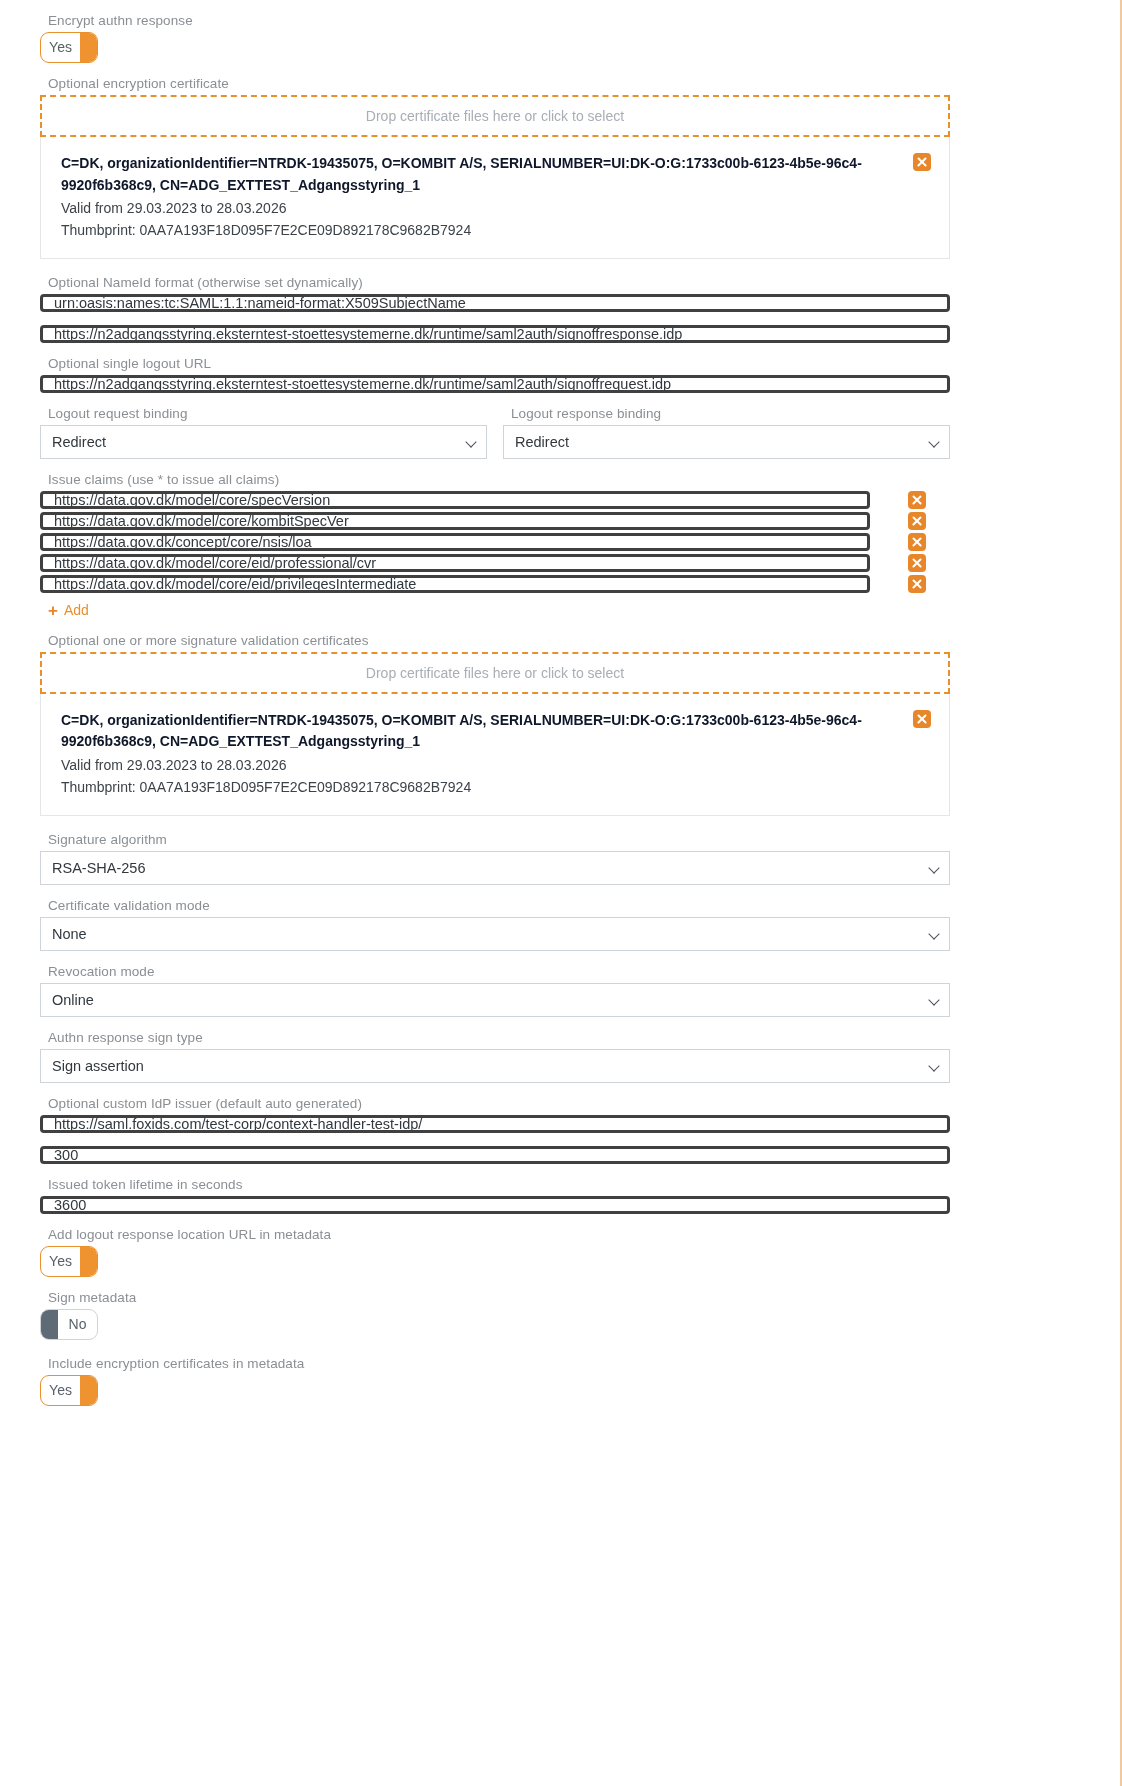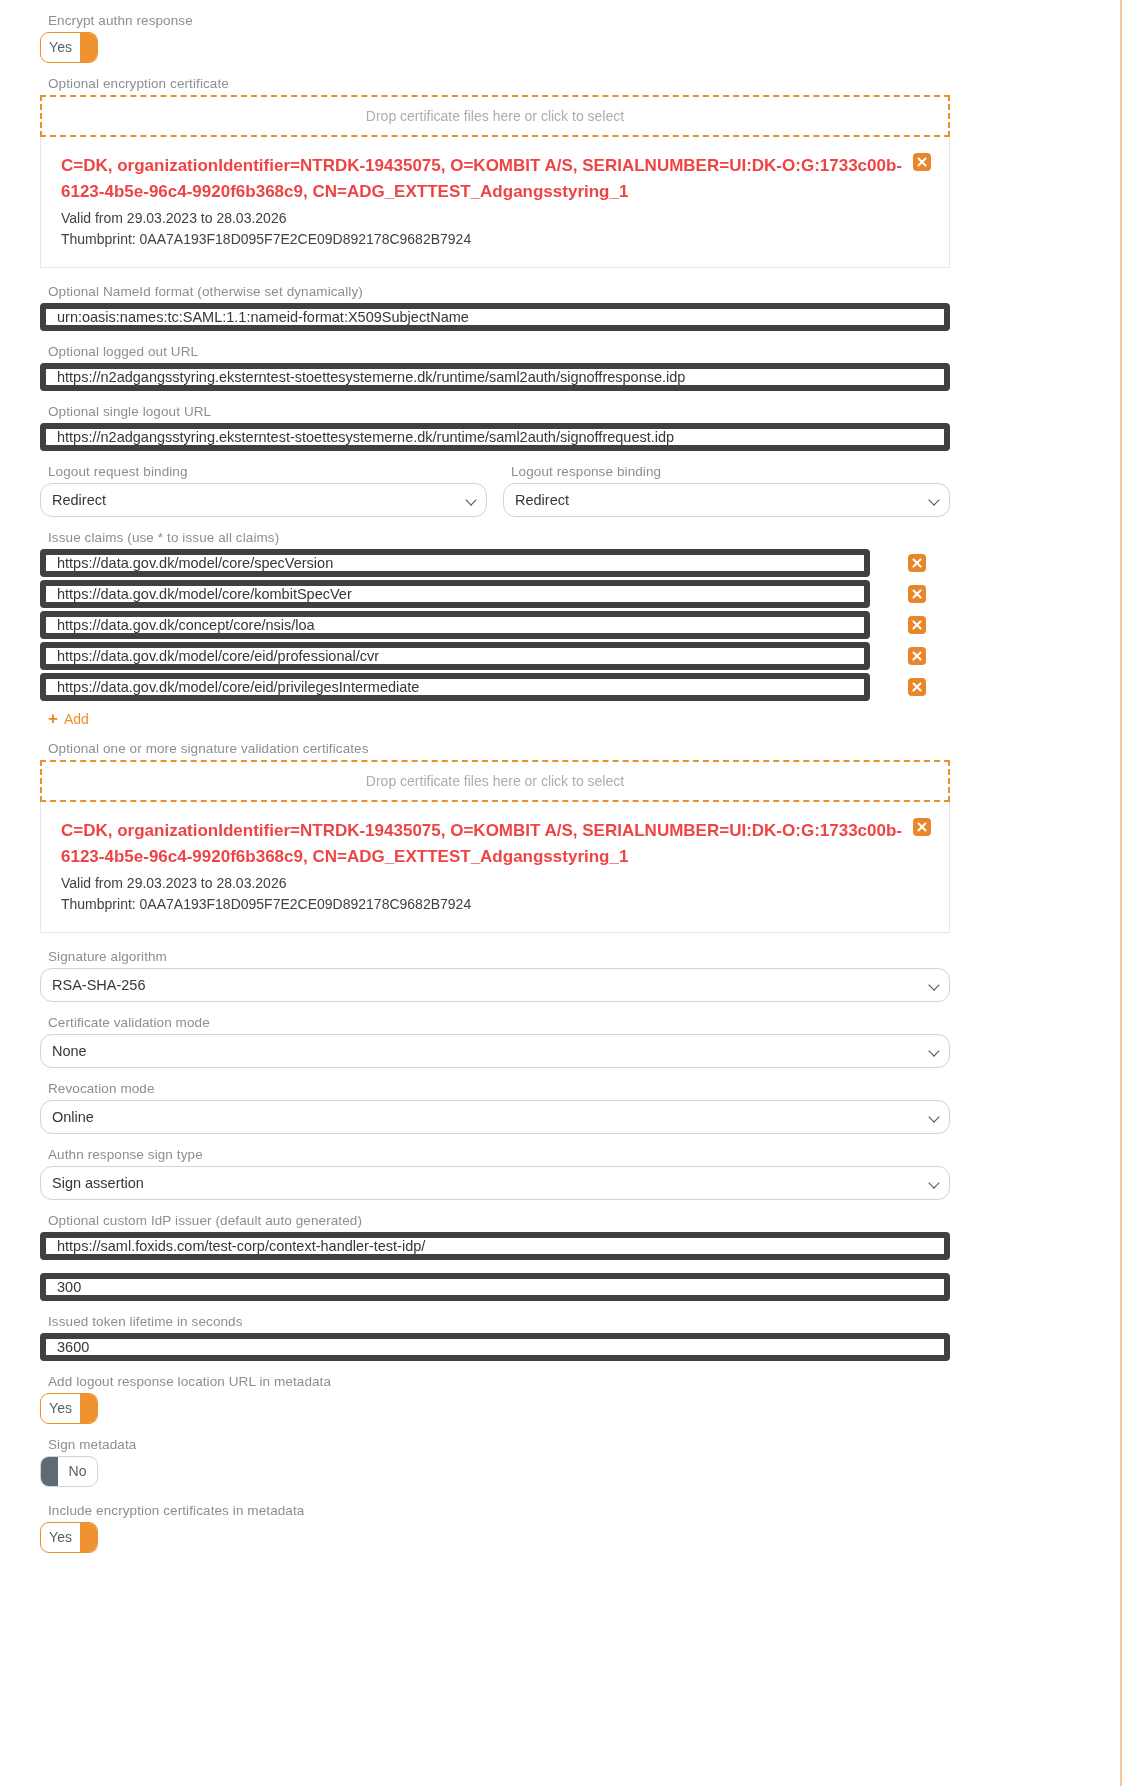--- a/index.html
+++ b/index.html
@@ -91,23 +91,23 @@
     border-top: none;
     background: #fff;
     padding: 16px 18px 16px 20px;
     display: flex;
     justify-content: space-between;
     align-items: flex-start;
     margin-bottom: 16px;
   }
   .cert-body { flex: 1; min-width: 0; }
   .cert-subject {
-    font-size: 17px;
+    font-size: 14px;
     font-weight: bold;
-    color: #ef4444;
+    color: #0f172a;
     line-height: 1.55;
     margin-bottom: 2px;
   }
   .cert-line {
     font-size: 14px;
     color: #3c4349;
     line-height: 1.55;
   }
 
   
@@ -128,38 +128,38 @@
     background: #fff;
     border-radius: 1px;
   }
   .del-icon::before { transform: rotate(45deg); }
   .del-icon::after  { transform: rotate(-45deg); }
 
   
   .txt-input {
     width: 100%;
     height: 18px;
-    border: 6px solid #404040;
+    border: 3px solid #404040;
     border-radius: 4px;
     background: #fff;
     font-size: 14.5px;
     color: #31383e;
-    padding: 8px 11px;
+    padding: 0 11px;
     font-family: "Liberation Sans", sans-serif;
     outline: none;
   }
   .txt-input::placeholder { color: #b3b9bf; }
 
   
   .sel-wrap { position: relative; width: 100%; }
   .sel-input {
     width: 100%;
     height: 34px;
     border: 1px solid #ced4da;
-    border-radius: 12px;
+    border-radius: 0;
     background: #fff;
     font-size: 14.5px;
     color: #31383e;
     padding: 0 30px 0 11px;
     font-family: "Liberation Sans", sans-serif;
     appearance: none;
     -webkit-appearance: none;
     outline: none;
     cursor: pointer;
   }
@@ -242,21 +242,20 @@
         <span class="del-icon"></span>
       </div>
     </div>
 
     <div class="field-block">
       <div class="field-label">Optional NameId format (otherwise set dynamically)</div>
       <input class="txt-input" type="text" value="urn:oasis:names:tc:SAML:1.1:nameid-format:X509SubjectName" style="">
     </div>
 
     <div class="field-block">
-      <div class="field-label">Optional logged out URL</div>
       <input class="txt-input" type="text" value="https://n2adgangsstyring.eksterntest-stoettesystemerne.dk/runtime/saml2auth/signoffresponse.idp" style="">
     </div>
 
     <div class="field-block">
       <div class="field-label">Optional single logout URL</div>
       <input class="txt-input" type="text" value="https://n2adgangsstyring.eksterntest-stoettesystemerne.dk/runtime/saml2auth/signoffrequest.idp" style="">
     </div>
 
     <div class="field-block two-col">
       <div class="col">

